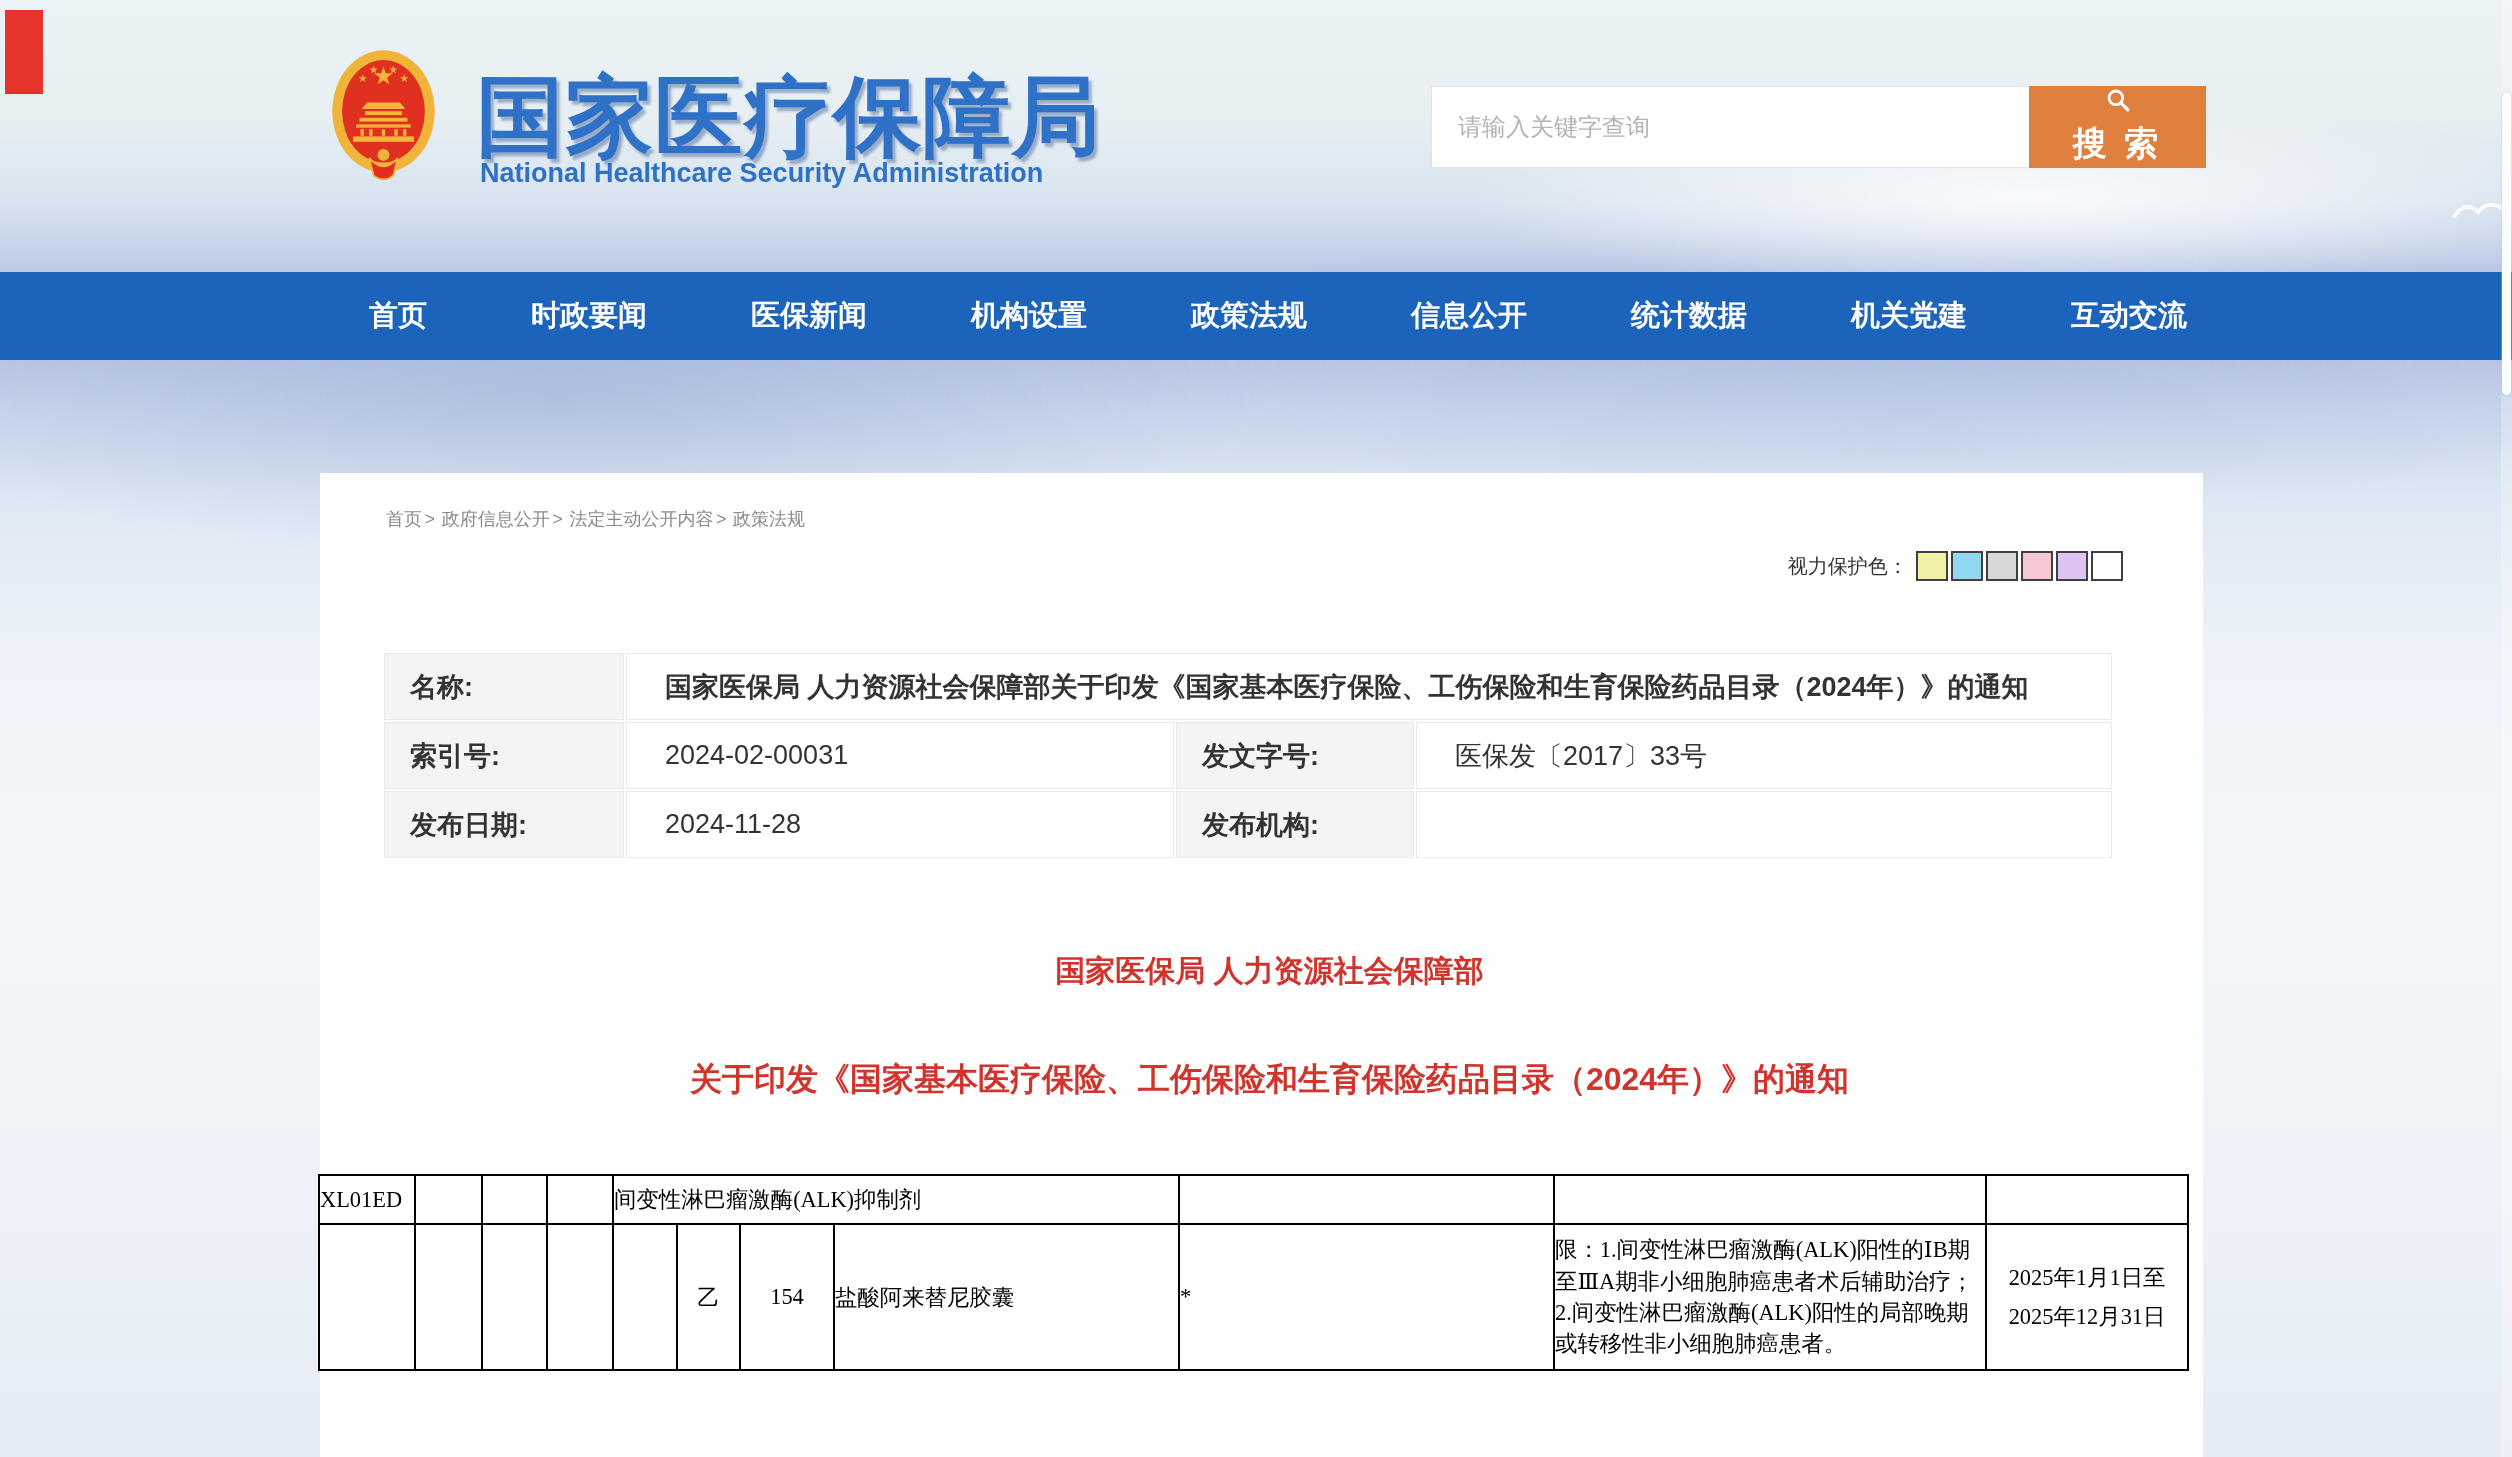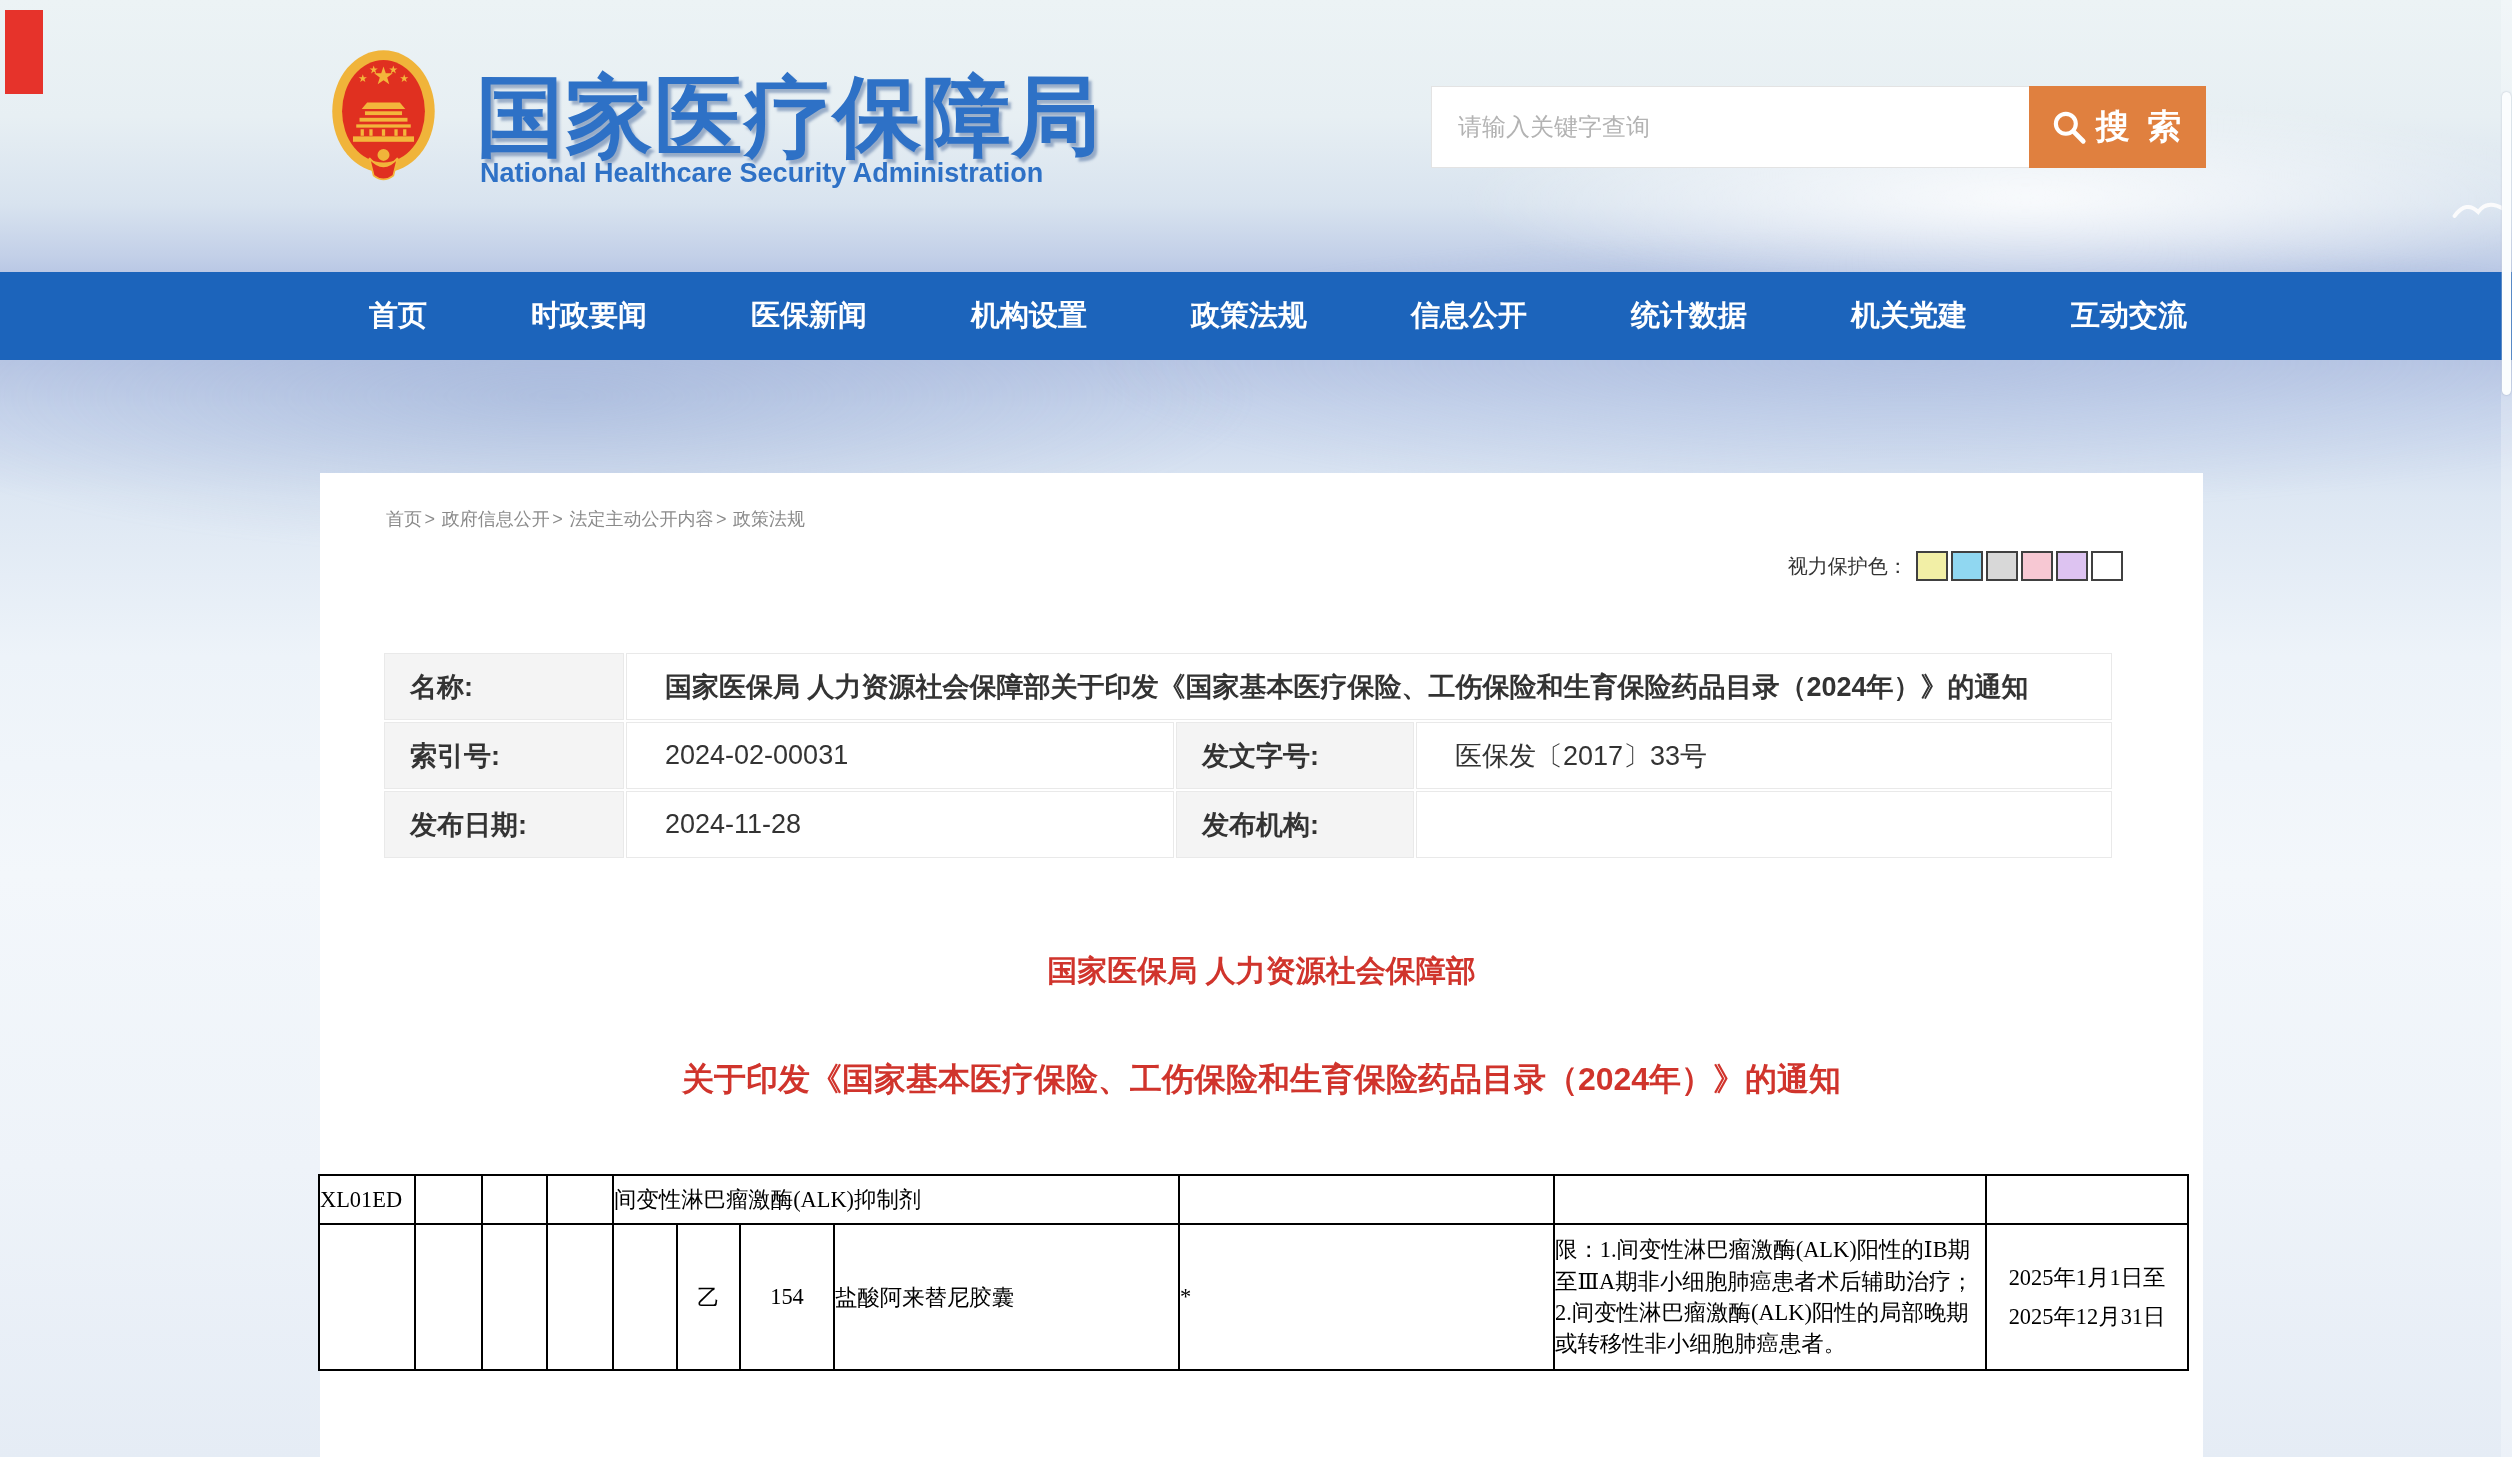--- a/index.html
+++ b/index.html
@@ -23,21 +23,21 @@
   
   .emblem{left:329px;top:48px;width:109px;height:144px;}
   .site-cn{left:476px;top:58px;font-size:88px;font-weight:bold;color:#2e71c6;
     letter-spacing:1.3px;white-space:nowrap;text-shadow:3.3px 4px 2.6px rgba(26,66,130,.38);}
   .site-en{left:480px;top:158px;font-size:27px;font-weight:bold;color:#2e71c6;white-space:nowrap;}
   .search-input{left:1431px;top:86px;width:599px;height:82px;border:0.7px solid #e3e3e3;
     background:#fff;box-sizing:border-box;padding:0 26px;font-size:24px;color:#333;outline:none;
     font-family:"Liberation Sans",sans-serif;}
   .search-input::placeholder{color:#b3b3b3;}
   .search-btn{left:2029px;top:86px;width:177px;height:82px;background:#e0803f;border:none;
-    display:flex;align-items:center;justify-content:center;gap:8px;cursor:pointer;}
+    display:flex;align-items:center;justify-content:center;gap:8px;cursor:pointer;flex-direction:column;}
   .search-btn span{color:#fff;font-size:34px;font-weight:bold;letter-spacing:4px;white-space:nowrap;}
   
   .navbar{left:0;top:272px;width:100%;height:88px;background:#1c64bb;}
   .nav-inner{position:absolute;left:369px;right:325px;top:0;height:100%;
     display:flex;justify-content:space-between;align-items:center;}
   .nav-item{font-size:29px;font-weight:bold;color:#fff;text-decoration:none;white-space:nowrap;}
   
   .panel{left:320px;top:473px;width:1883px;height:985px;background:#fff;}
   .breadcrumb{position:absolute;left:66px;top:34px;font-size:18px;color:#8a8a8a;white-space:nowrap;}
   .crumb{color:#8a8a8a;text-decoration:none;}
@@ -46,21 +46,21 @@
   .eye-label{font-size:20px;color:#333;margin-right:5.3px;}
   .swatch{width:28px;height:26px;border:2px solid #404040;box-sizing:content-box;cursor:pointer;}
   
   .meta{position:absolute;left:64px;top:180px;width:1732px;display:grid;
     grid-template-columns:240px 548px 238px 696px;grid-template-rows:67px 67px 67px;gap:2px;}
   .m-cell{display:flex;align-items:center;border:0.7px solid #e9e9e9;font-size:27px;color:#333;}
   .m-label{background:#f4f4f4;font-weight:bold;padding-left:25px;}
   .m-value{background:#fff;padding-left:38px;}
   .m-name{grid-column:2/5;font-weight:600;}
   
-  .doc-title{position:absolute;left:0;width:100%;text-align:center;color:#d0342c;font-weight:bold;white-space:nowrap;}
+  .doc-title{position:absolute;left:8px;width:100%;text-align:center;color:#d0342c;font-weight:bold;white-space:nowrap;}
   .t1{top:478px;font-size:30px;}
   .t2{top:585px;font-size:32px;}
   
   .drugs{position:absolute;left:-2px;top:701px;width:1869px;border-collapse:collapse;table-layout:fixed;
     font-family:"Liberation Serif","DejaVu Serif",serif;color:#000;}
   .drugs td{border:2px solid #000;font-size:22.4px;padding:0;overflow:hidden;}
   .r1{height:49px;margin-left:32px;}
   .r2{height:146px;}
   .cell-code{padding-left:6.6px;}
   .cell-cat{padding-left:9.2px;}

